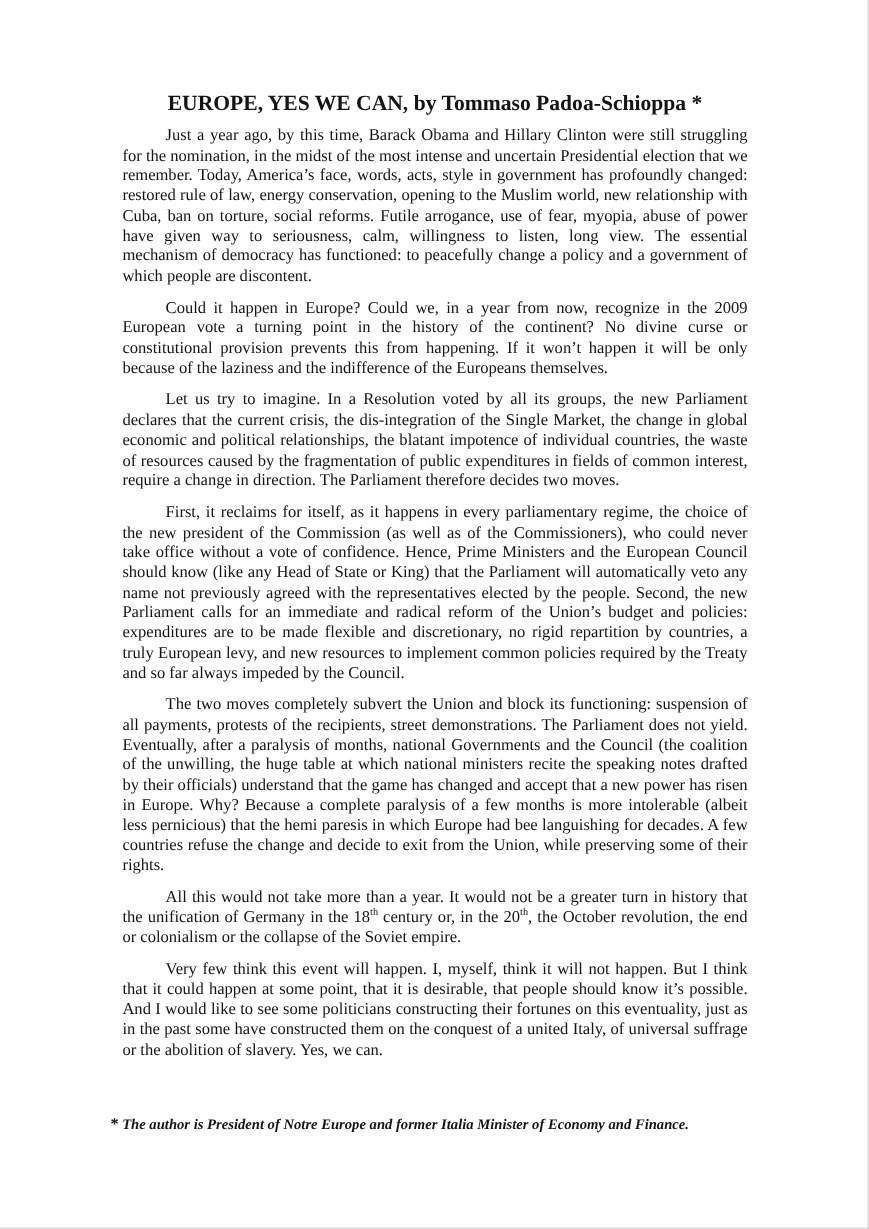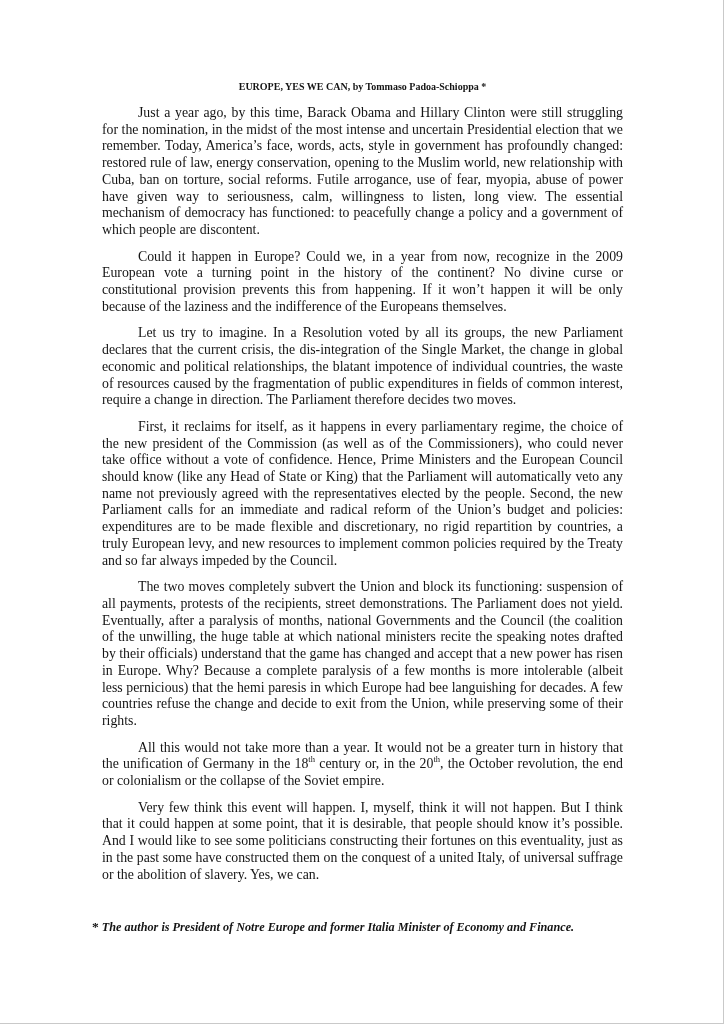--- a/index.html
+++ b/index.html
@@ -17,21 +17,21 @@
     border-right: 1px solid #c9c9c9;
     border-bottom: 1px solid #c9c9c9;
     padding: 78px 90px 0 92px;
     font-family: "Liberation Serif", "DejaVu Serif", serif;
     color: #141414;
     overflow: hidden;
   }
   .doc-title {
     text-align: center;
     font-weight: bold;
-    font-size: 10px;
+    font-size: 18px;
     line-height: 17px;
     margin: 0;
   }
   .doc-date {
     text-align: center;
     font-size: 13.8px;
     line-height: 17px;
     margin: 0 0 17px 0;
   }
   .doc-body p.para {
@@ -40,21 +40,21 @@
     line-height: 16.7px;
     text-align: justify;
     text-indent: 36px;
   }
   .doc-body sup {
     font-size: 0.62em;
     line-height: 0;
     vertical-align: super;
   }
   .footnote {
-    margin-top: 36px;
+    margin-top: 46px;
     font-size: 12.2px;
     line-height: 15px;
   }
   .footnote .fn-marker {
     font-weight: bold;
     font-style: normal;
     font-size: 13.5px;
   }
   .footnote .fn-text {
     font-weight: bold;

